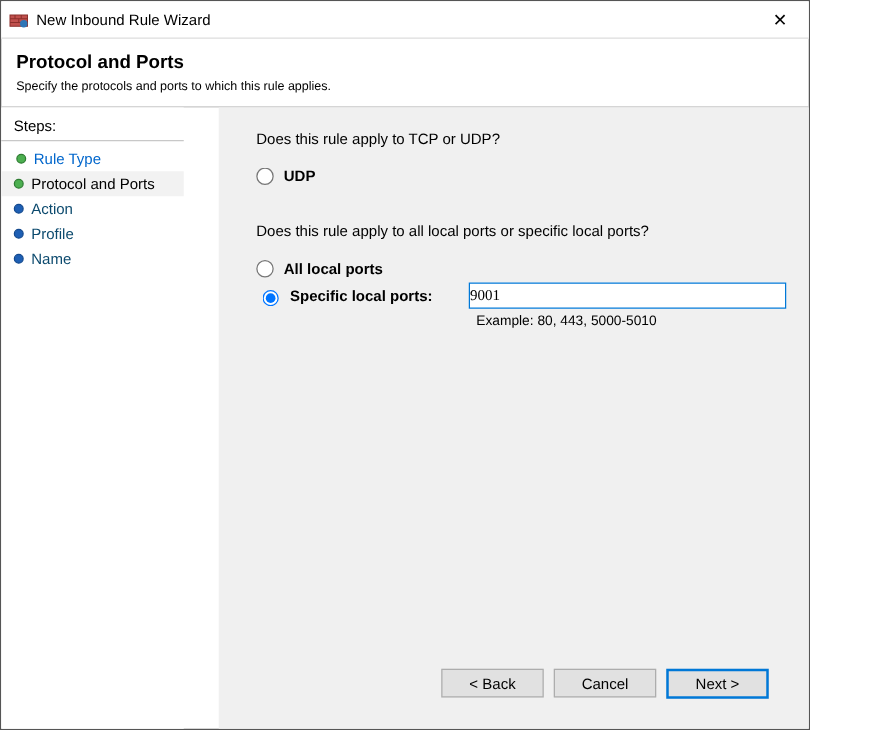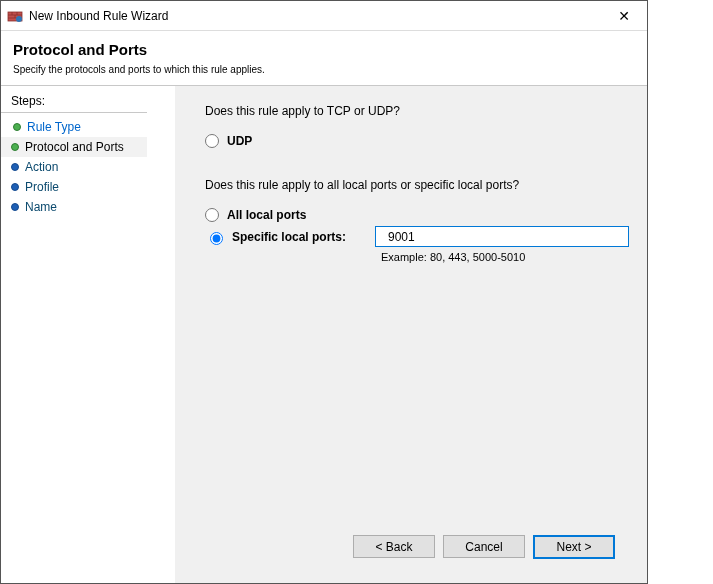--- a/index.html
+++ b/index.html
@@ -127,23 +127,23 @@
     gap: 2px;
     margin: 2px 0 4px 0;
   }
   .ports-row .lbl-col { width: 168px; display:flex; align-items:center; gap:6px;}
   .ports-row label { font-size: 12px; font-weight: 700; }
   .ports-input {
     width: 254px;
     height: 21px;
     border: 1px solid #0078d7;
     outline: none;
-    padding: 1px 12px;
-    font-size: 12px;
-    font-family: Liberation Sans, sans-serif;
+    padding: 1px 0;
+    font-size: 12px;
+    font-family: Liberation Serif, serif;
     background: #fff;
   }
   .example {
     margin-left: 176px;
     font-size: 11px;
     color: #000;
     margin-top: 2px;
   }
 
   .footer {

